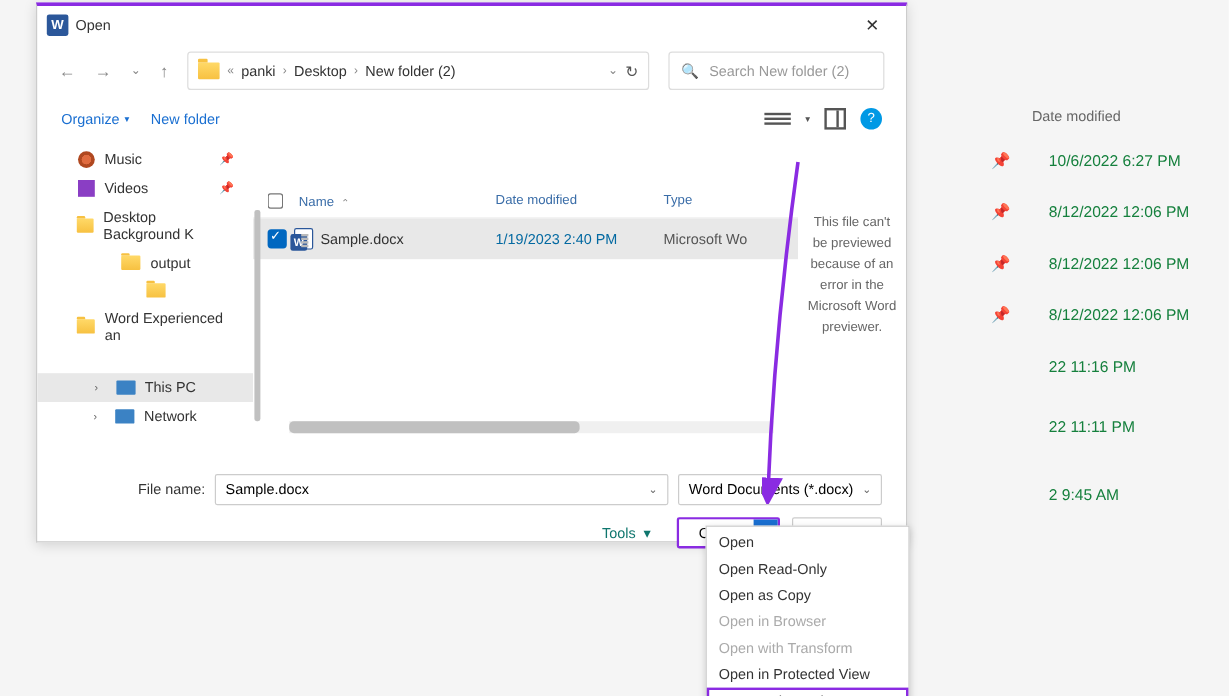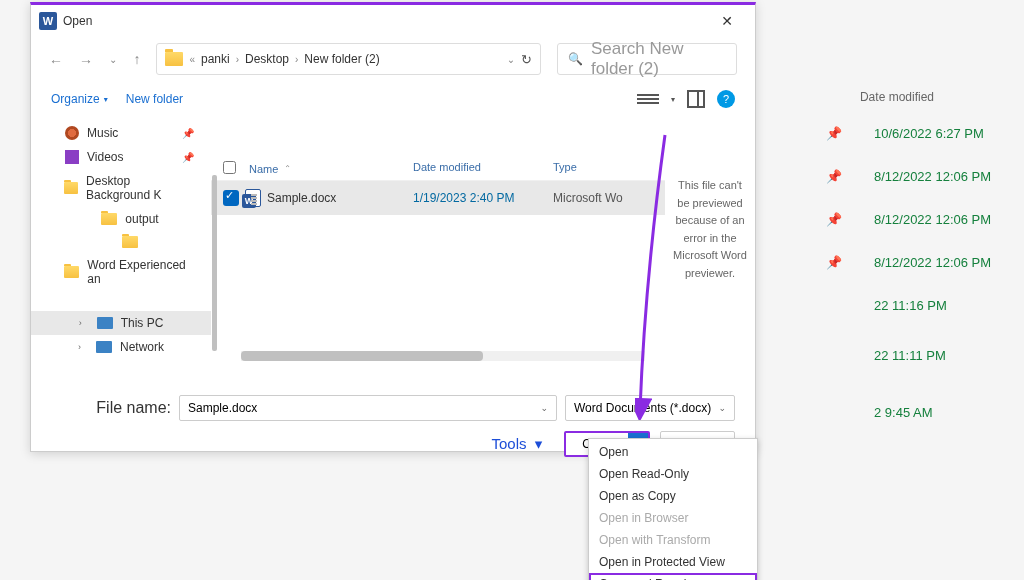--- a/index.html
+++ b/index.html
@@ -26,21 +26,21 @@
     .navbar { display: flex; align-items: center; height: 44px; padding: 0 18px; gap: 16px; }
     .nav-btn { color: #888; font-size: 14px; cursor: pointer; }
     .path-box { flex: 1; display: flex; align-items: center; border: 1px solid #ddd; height: 32px; padding: 0 8px; gap: 6px; border-radius: 3px; }
     .folder-icon { width: 18px; height: 14px; background: linear-gradient(#ffd968, #f7c141); border-radius: 1px; position: relative; }
     .folder-icon:before { content: ''; position: absolute; top: -3px; left: 0; width: 8px; height: 3px; background: #f7c141; border-radius: 1px 1px 0 0; }
     .path-seg { font-size: 12px; color: #333; }
     .path-sep { font-size: 10px; color: #888; }
     .refresh { color: #555; font-size: 13px; }
     .search-box { width: 180px; border: 1px solid #ddd; height: 32px; display: flex; align-items: center; padding: 0 10px; gap: 8px; border-radius: 3px; }
     .search-ico { color: #999; font-size: 12px; }
-    .search-ph { color: #999; font-size: 17px; }
+    .search-ph { color: #999; font-size: 12px; }
     
     .toolbar { display: flex; align-items: center; height: 36px; padding: 0 20px; gap: 18px; }
     .org { color: #1a6fd1; font-size: 12px; display: flex; align-items: center; gap: 4px; }
     .newf { color: #1a6fd1; font-size: 12px; }
     .toolbar-right { margin-left: auto; display: flex; gap: 12px; align-items: center; }
     .view-btn { width: 22px; height: 18px; display: flex; flex-direction: column; gap: 2px; justify-content: center; }
     .view-btn span { height: 2px; background: #555; }
     .preview-btn { width: 18px; height: 18px; border: 2px solid #555; position: relative; }
     .preview-btn:before { content: ''; position: absolute; top: 0; right: -2px; bottom: 0; width: 6px; border-left: 2px solid #555; }
     .help-btn { width: 18px; height: 18px; border-radius: 50%; background: #0099e5; color: #fff; font-size: 11px; display: flex; align-items: center; justify-content: center; }
@@ -73,26 +73,26 @@
     .list-row .r-date { width: 140px; color: #0369a1; }
     .list-row .r-type { width: 100px; color: #555; }
     
     .preview { width: 90px; padding: 20px 6px; font-size: 11px; color: #666; text-align: center; line-height: 1.6; }
     .scrollbar { position: absolute; bottom: 90px; left: 210px; right: 110px; height: 10px; background: #f0f0f0; }
     .scrollbar-thumb { width: 60%; height: 100%; background: #c0c0c0; border-radius: 4px; }
     .scrollbar-v { position: absolute; top: 170px; bottom: 100px; left: 181px; width: 5px; background: #c0c0c0; border-radius: 2px; }
     
     .footer { padding: 10px 20px; }
     .fn-row { display: flex; align-items: center; gap: 8px; margin-bottom: 10px; }
-    .fn-lbl { width: 120px; text-align: right; font-size: 16px; color: #333; }
+    .fn-lbl { width: 120px; text-align: right; font-size: 12px; color: #333; }
     .fn-input { flex: 1; border: 1px solid #ccc; height: 26px; padding: 0 8px; font-size: 12px; border-radius: 2px; display: flex; align-items: center; justify-content: space-between; }
     .fn-drop { font-size: 9px; color: #666; }
     .ft-select { width: 170px; border: 1px solid #ccc; height: 26px; padding: 0 8px; font-size: 12px; border-radius: 2px; display: flex; align-items: center; justify-content: space-between; }
     .btn-row { display: flex; justify-content: flex-end; align-items: center; gap: 10px; }
-    .tools { font-size: 15px; color: #1d4ed8; margin-right: 12px; }
+    .tools { font-size: 12px; color: #0f766e; margin-right: 12px; }
     .btn { border: 1px solid #ccc; height: 26px; padding: 0 18px; font-size: 12px; background: #fff; border-radius: 2px; display: flex; align-items: center; cursor: pointer; }
     .btn-split { display: flex; border: 2px solid #8a2be2; border-radius: 2px; }
     .btn-split .main { padding: 4px 16px; font-size: 12px; background: #fff; }
     .btn-split .arr { padding: 4px 6px; background: #1a6fd1; color: #fff; font-size: 8px; display: flex; align-items: center; }
     
     
     .menu { position: absolute; top: 438px; left: 588px; width: 170px; background: #fff; border: 1px solid #ccc; box-shadow: 0 2px 6px rgba(0,0,0,0.2); padding: 2px 0; }
     .menu-item { padding: 4px 10px; font-size: 12px; color: #333; cursor: pointer; }
     .menu-item.disabled { color: #aaa; }
     .menu-item.highlighted { border: 2px solid #8a2be2; padding: 2px 8px; }

